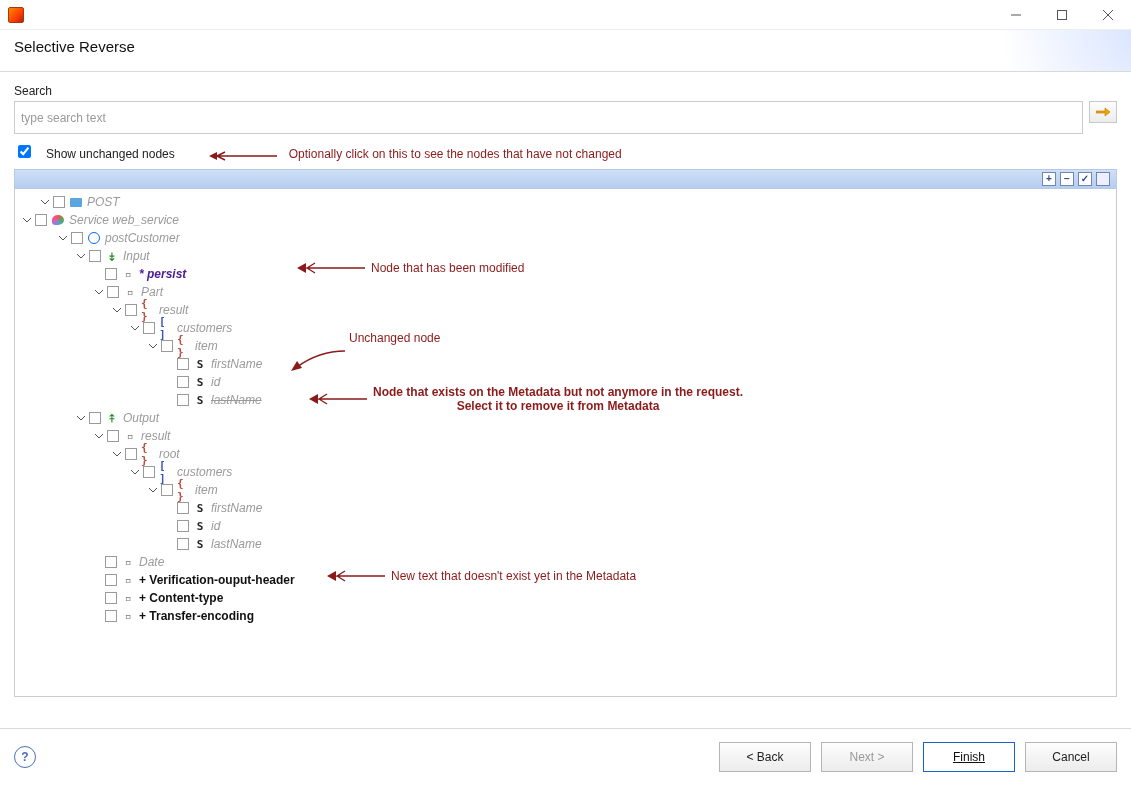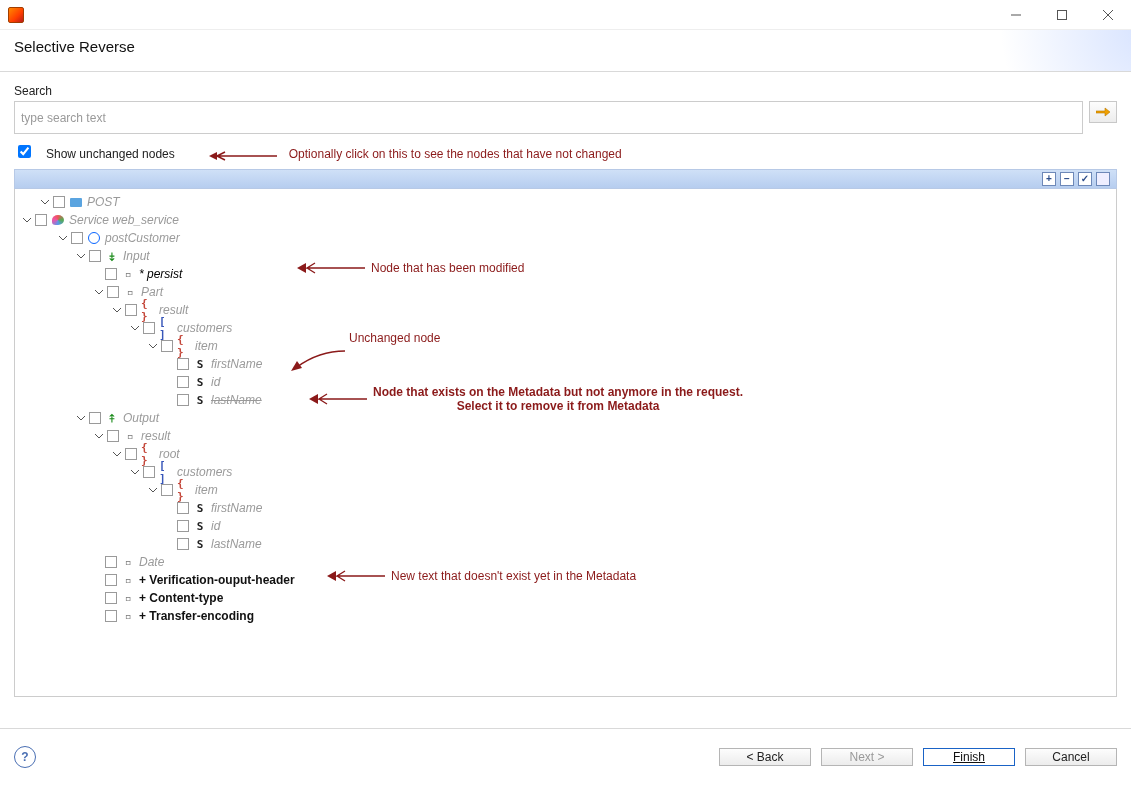--- a/index.html
+++ b/index.html
@@ -190,21 +190,21 @@
   .ic.folder::before { content:''; width:12px; height:9px; background:#5aa4e0; border-radius:1px; display:block; }
   .ic.circle::before { content:''; width:10px; height:10px; border:1px solid #0a66ff; border-radius:50%; display:block; }
   .ic.arrow-green { color:#1c8c1c; }
   .ic.prop  { color:#777; }
   .ic.brace { color:#c4473a; }
   .ic.brack { color:#3957b9; }
   .ic.S { color:#222; }
   .ic.pal::before { content:''; width:12px; height:10px; border-radius:50% 50% 50% 30%; background: conic-gradient(#e55,#5a5,#59e,#e5a,#e55); display:block; }
   .label { white-space: nowrap; }
   .muted { color:#9a9a9a; font-style: italic; }
-  .mod   { color:#000000; font-style: italic; font-weight: 400; }
+  .mod   { color:#4c1d95; font-style: italic; font-weight: 700; }
   .new   { color:#111; font-weight: 700; }
   .strike{ color:#9a9a9a; text-decoration: line-through; font-style: italic; }
 
   
   .side-annot {
     position: absolute;
     display: flex;
     align-items: center;
     gap: 6px;
     color: #8b1a1a;
@@ -225,21 +225,21 @@
     border: 1.5px solid #4a6fb3;
     border-radius: 50%;
     display: flex;
     align-items: center;
     justify-content: center;
     color: #4a6fb3;
     font-weight: 700;
     margin-right: auto;
   }
   .footer button {
-    height: 18px;
+    height: 30px;
     min-width: 92px;
     border: 1px solid #b5b5b5;
     background: linear-gradient(#fdfdfd, #ececec);
     font-family: inherit;
     font-size: 12px;
     color: #222;
   }
   .footer button:disabled {
     color: #9a9a9a;
   }

